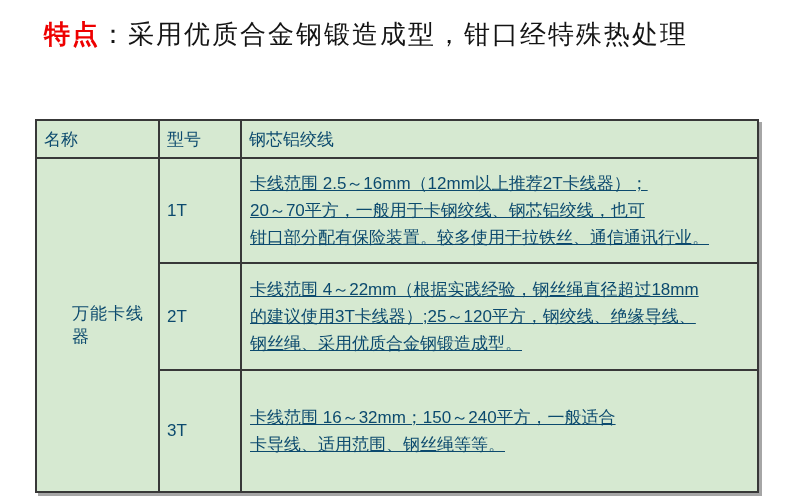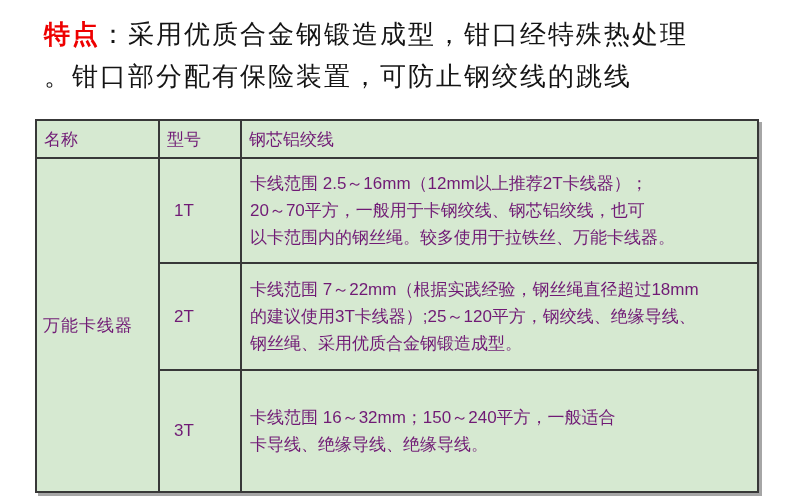--- a/index.html
+++ b/index.html
@@ -35,57 +35,58 @@
     background: #d6e9d1;
     table-layout: fixed;
     box-shadow: 3px 3px 0 #a6a6a6;
   }
   table.spec th, table.spec td {
     border: 2px solid #383838;
     font-weight: normal;
     text-align: left;
     vertical-align: middle;
     font-size: 17px;
-    color: #701a75;
+    color: #0c4a6e;
   }
   col.c-name  { width: 123px; }
   col.c-model { width: 82px; }
   col.c-range { width: 517px; }
 
   tr.head-row   { height: 38px; }
   tr.row-1t     { height: 105px; }
   tr.row-2t     { height: 107px; }
   tr.row-3t     { height: 122px; }
 
   th { padding-left: 7px; font-size: 18px; }
   td.product-cell {
-    padding-left: 6px;
+    padding-left: 35px;
     font-size: 20px;
     letter-spacing: 1px;
     vertical-align: middle;
   }
   td.model-cell {
-    padding-left: 14px;
+    padding-left: 7px;
     font-size: 18px;
   }
   td.range-cell {
     padding-left: 8px;
     padding-right: 4px;
+    text-decoration: underline;
   }
   td.range-cell .line {
     line-height: 27px;
     white-space: nowrap;
   }
 </style>
 </head>
 <body>
 
 <div class="page">
 
-  <div class="intro"><span class="accent">特点</span><span>：</span><span>采用优质合金钢锻造成型，钳口经特殊热处理</span><br><span>。钳口部分配有保险装置，可防止钢绞线的跳线</span></div>
+  <div class="intro"><span class="accent">特点</span><span>：</span><span>采用优质合金钢锻造成型，钳口经特殊热处理</span><br></div>
 
   <table class="spec">
     <colgroup>
       <col class="c-name">
       <col class="c-model">
       <col class="c-range">
     </colgroup>
     <thead>
       <tr class="head-row">
         <th>名称</th>
@@ -93,34 +94,34 @@
         <th>钢芯铝绞线</th>
       </tr>
     </thead>
     <tbody>
       <tr class="row-1t">
         <td class="product-cell" rowspan="3">万能卡线器</td>
         <td class="model-cell">1T</td>
         <td class="range-cell">
           <div class="line">卡线范围 2.5～16mm（12mm以上推荐2T卡线器）；</div>
           <div class="line">20～70平方，一般用于卡钢绞线、钢芯铝绞线，也可</div>
-          <div class="line">以卡范围内的钢丝绳。较多使用于拉铁丝、万能卡线器。</div>
+          <div class="line">钳口部分配有保险装置。较多使用于拉铁丝、通信通讯行业。</div>
         </td>
       </tr>
       <tr class="row-2t">
         <td class="model-cell">2T</td>
         <td class="range-cell">
-          <div class="line">卡线范围 7～22mm（根据实践经验，钢丝绳直径超过18mm</div>
+          <div class="line">卡线范围 4～22mm（根据实践经验，钢丝绳直径超过18mm</div>
           <div class="line">的建议使用3T卡线器）;25～120平方，钢绞线、绝缘导线、</div>
           <div class="line">钢丝绳、采用优质合金钢锻造成型。</div>
         </td>
       </tr>
       <tr class="row-3t">
         <td class="model-cell">3T</td>
         <td class="range-cell">
           <div class="line">卡线范围 16～32mm；150～240平方，一般适合</div>
-          <div class="line">卡导线、绝缘导线、绝缘导线。</div>
+          <div class="line">卡导线、适用范围、钢丝绳等等。</div>
         </td>
       </tr>
     </tbody>
   </table>
 
 </div>
 
 </body></html>

